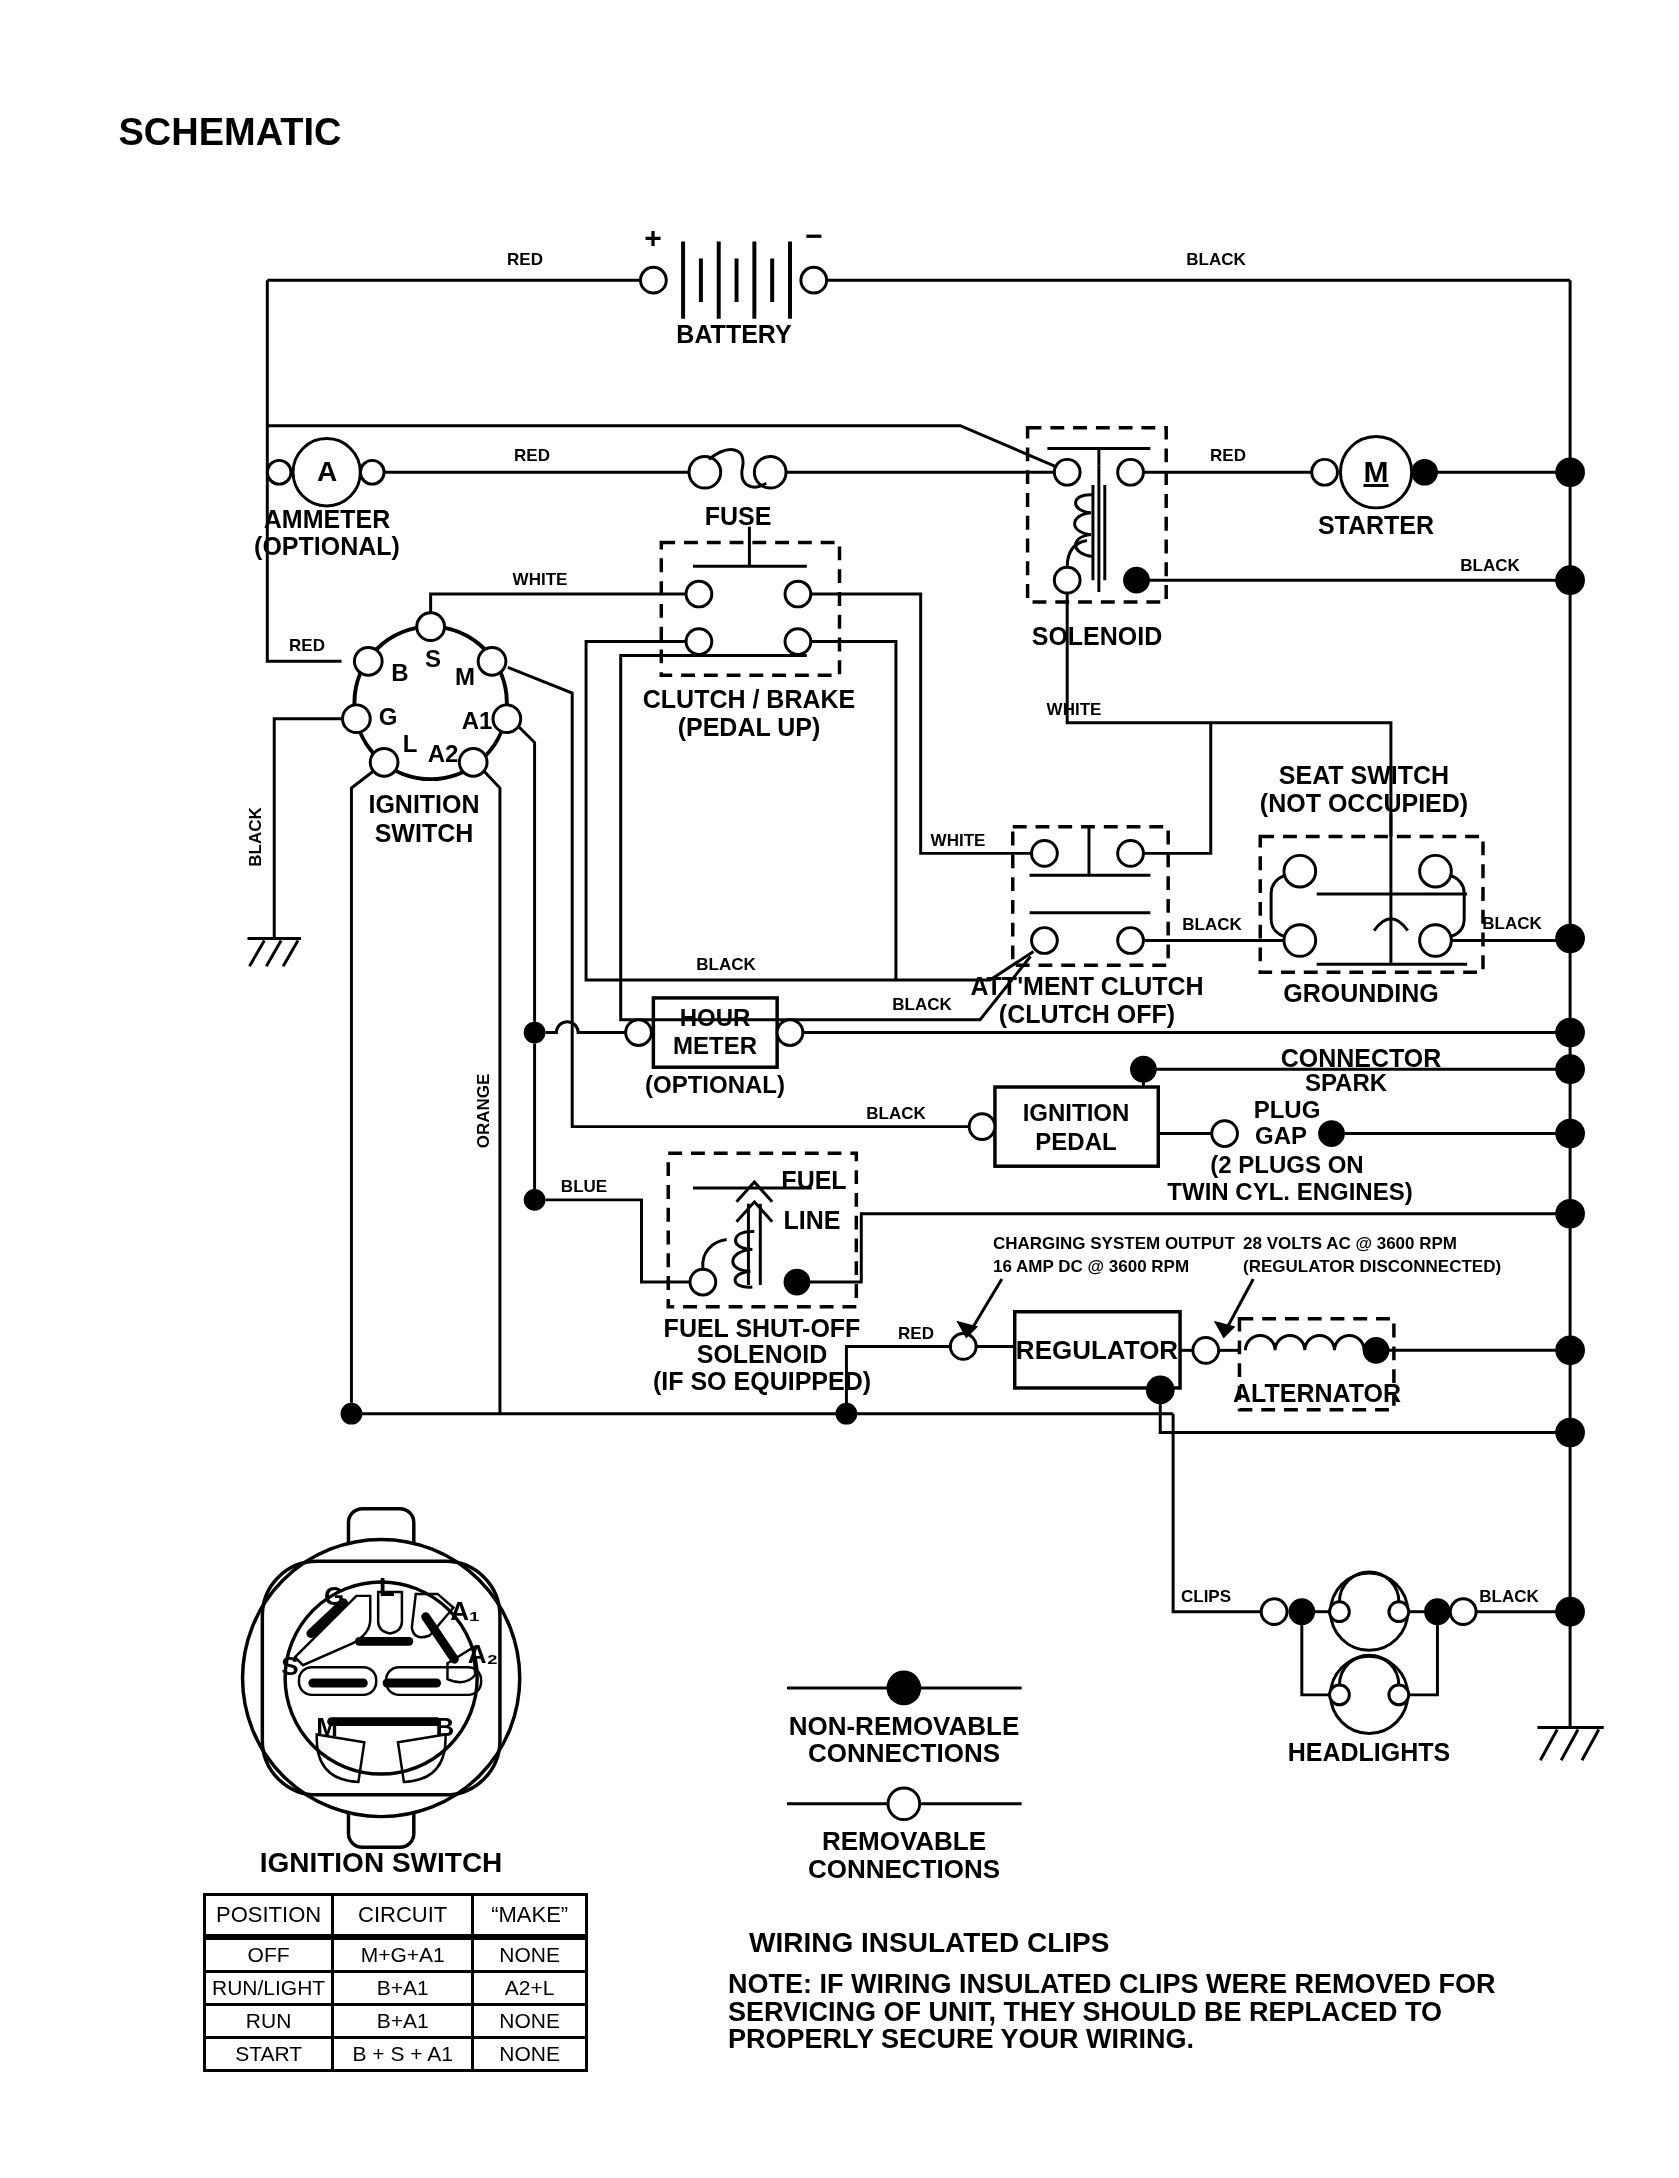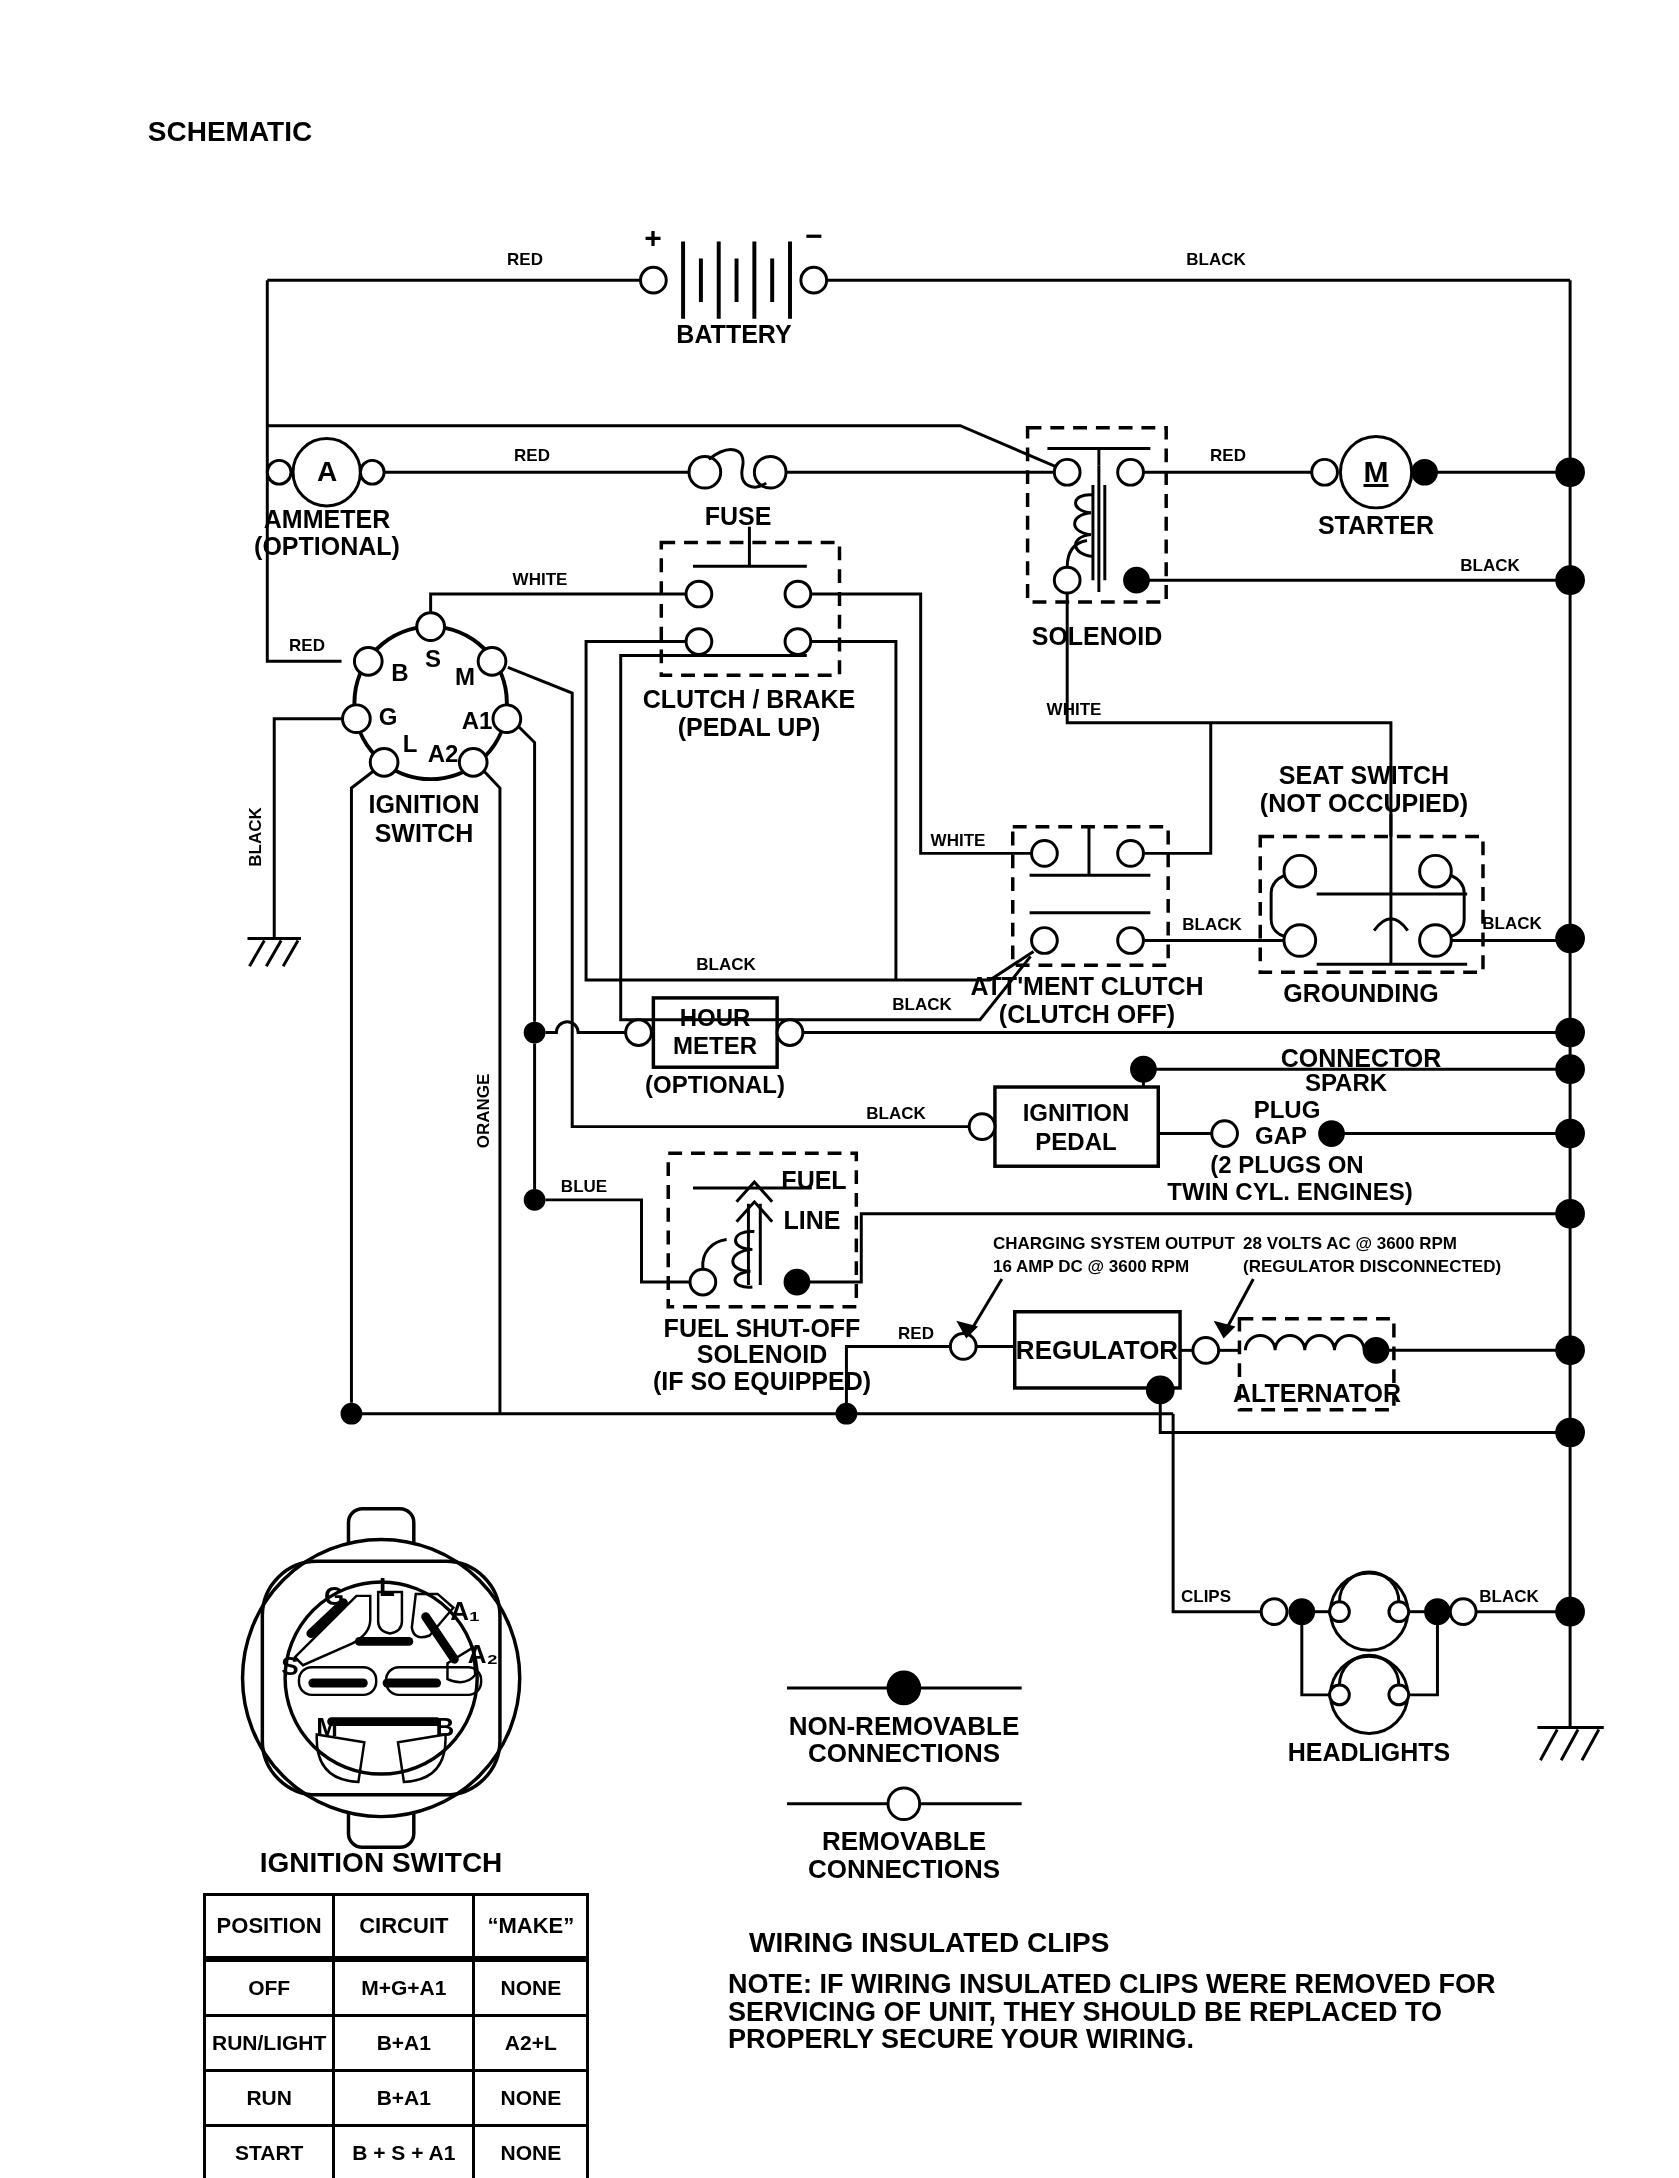--- a/index.html
+++ b/index.html
@@ -4,26 +4,26 @@
 <style>
   html,body{margin:0;padding:0;background:#fff;}
   .page{position:relative;width:1679px;height:2178px;background:#fff;overflow:hidden;
         font-family:"Liberation Sans",sans-serif;color:#000;}
   svg{position:absolute;left:0;top:0;}
   .lbl{position:absolute;transform:translate(-50%,-50%);font-weight:700;white-space:nowrap;
        font-size:17px;line-height:1;}
   .lblL{position:absolute;transform:translateY(-50%);font-weight:700;white-space:nowrap;
         font-size:17px;line-height:1;}
   .rot{transform:translate(-50%,-50%) rotate(-90deg);}.s24{font-size:24px}.s25{font-size:25px}
-  .s26{font-size:26px}.s27{font-size:27px}.s28{font-size:28px}.s30{font-size:30px}.s34{font-size:28px}
+  .s26{font-size:26px}.s27{font-size:27px}.s28{font-size:28px}.s30{font-size:30px}.s34{font-size:38px}
   .und{text-decoration:underline;}
   .tablewrap{position:absolute;left:203px;top:1893px;}
   table{border-collapse:collapse;}
-  th,td{border:3px solid #000;text-align:center;font-weight:700;font-size:21px;
-        padding:11px 6px;height:30px;}
+  th,td{border:3px solid #000;text-align:center;font-weight:400;font-size:21px;
+        padding:0 6px;height:30px;}
   th{height:38px;border-bottom:6px solid #000;font-size:22px;}
   .c1{width:111px}.c2{width:125px}.c3{width:99px}
 </style>
 </head>
 <body>
 
 <div class="page">
 
 <svg width="1679" height="2178" viewBox="0 0 1696 2200" fill="none" stroke="#000" stroke-width="3">
 

